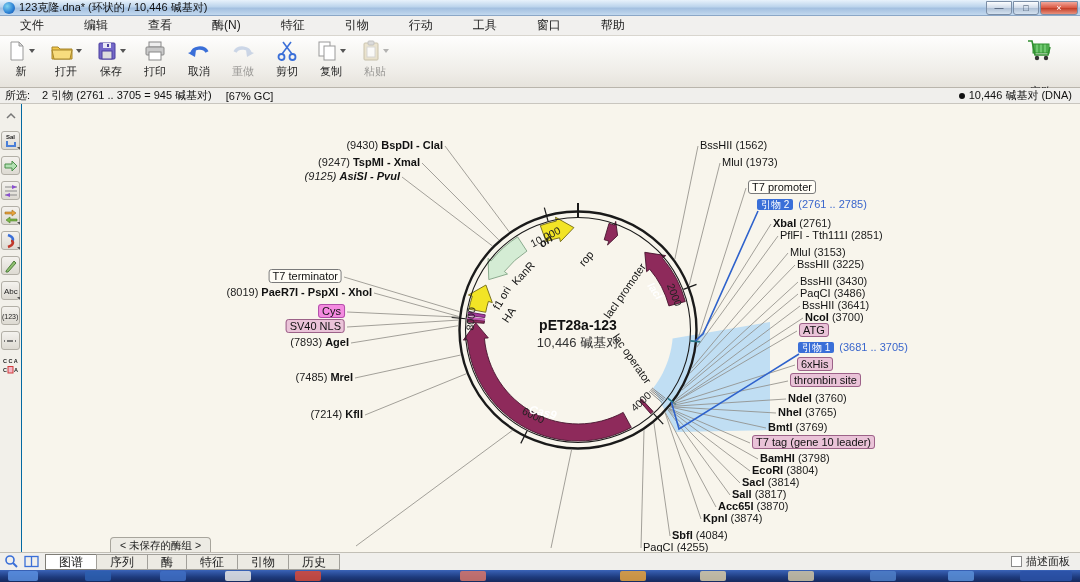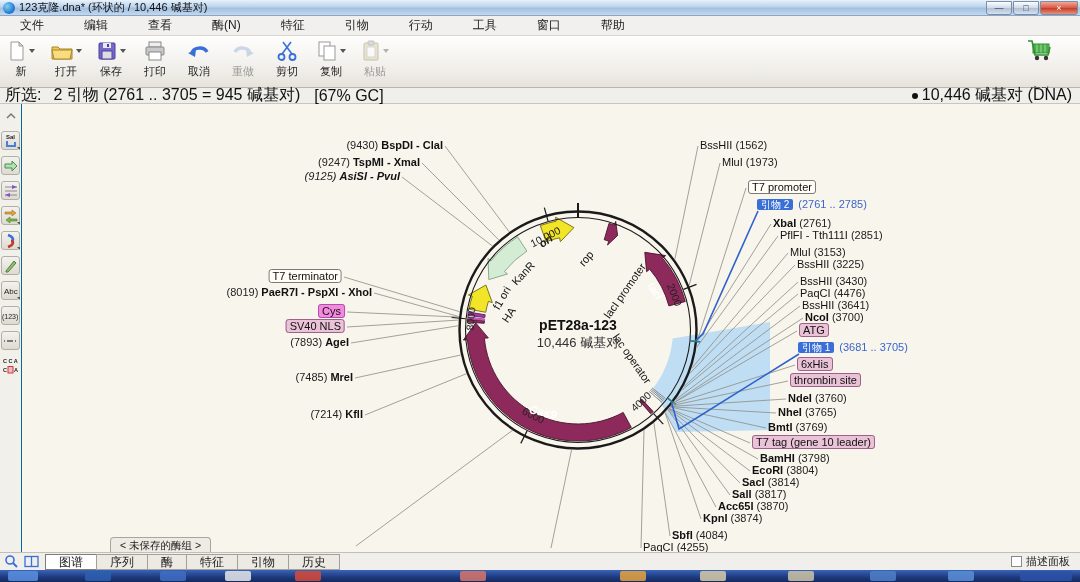--- a/index.html
+++ b/index.html
@@ -28,21 +28,21 @@
     display:flex;align-items:flex-start;padding:3px 6px 0 6px;}
   .tbtn{display:flex;flex-direction:column;align-items:center;margin-right:14px;min-width:30px;}
   .tbtn .ic{height:24px;display:flex;align-items:center;}
   .tbtn .lb{font-size:11px;color:#222;margin-top:1px;white-space:nowrap;}
   .tbtn.disabled{opacity:.42;}
   .ddw{width:0;height:0;border-left:3px solid transparent;border-right:3px solid transparent;
        border-top:4px solid #555;margin-left:2px;align-self:center;}
   .tb-right{margin-left:auto;margin-right:18px;gap:20px;}
   
   .statusbar{position:absolute;left:0;top:88px;width:100%;height:16px;background:#f0efec;
-    border-bottom:1px solid #c9c6bf;font-size:16px;color:#111;display:flex;align-items:center;}
+    border-bottom:1px solid #c9c6bf;font-size:11px;color:#111;display:flex;align-items:center;}
   .statusbar .pfx{margin-left:5px;}
   .statusbar .sel{margin-left:12px;}
   .statusbar .gc{margin-left:14px;}
   .sb-right{margin-left:auto;margin-right:8px;display:flex;align-items:center;}
   .donut{width:5px;height:5px;border:3px solid #111;border-radius:50%;margin-right:4px;}
   
   .main{position:absolute;left:0;top:104px;width:1080px;height:448px;background:#f8f5ec;overflow:hidden;}
   #mapsvg{position:absolute;left:0;top:0;}
   #labels{position:absolute;left:0;top:0;width:100%;height:100%;}
   .co{position:absolute;white-space:nowrap;font-size:11px;color:#111;}
@@ -327,21 +327,21 @@
         <div class="co leftco" style="left: 353px; top: 274px;"><span class="pos">(7485) </span><b>MreI</b></div>
         <div class="co leftco" style="left: 363px; top: 311px;"><span class="pos">(7214) </span><b>KflI</b></div>
         <div class="co rightco" style="left: 700px; top: 42px;"><span>BssHII</span><span class="pos"> (1562)</span></div>
         <div class="co rightco" style="left: 722px; top: 59px;"><span>MluI</span><span class="pos"> (1973)</span></div>
         <div class="co rightco" style="left: 748px; top: 84px;"><span class="fbox ">T7 promoter</span></div>
         <div class="co rightco" style="left: 773px; top: 120px;"><b>XbaI</b><span class="pos"> (2761)</span></div>
         <div class="co rightco" style="left: 780px; top: 132px;"><span>PflFI - Tth111I</span><span class="pos"> (2851)</span></div>
         <div class="co rightco" style="left: 790px; top: 149px;"><span>MluI</span><span class="pos"> (3153)</span></div>
         <div class="co rightco" style="left: 797px; top: 161px;"><span>BssHII</span><span class="pos"> (3225)</span></div>
         <div class="co rightco" style="left: 800px; top: 178px;"><span>BssHII</span><span class="pos"> (3430)</span></div>
-        <div class="co rightco" style="left: 800px; top: 190px;"><span>PaqCI</span><span class="pos"> (4476)</span></div>
+        <div class="co rightco" style="left: 800px; top: 190px;"><span>PaqCI</span><span class="pos"> (3486)</span></div>
         <div class="co rightco" style="left: 802px; top: 202px;"><span>BssHII</span><span class="pos"> (3641)</span></div>
         <div class="co rightco" style="left: 805px; top: 214px;"><b>NcoI</b><span class="pos"> (3700)</span></div>
         <div class="co rightco" style="left: 799px; top: 227px;"><span class="fbox pink">ATG</span></div>
         <div class="co rightco" style="left: 797px; top: 261px;"><span class="fbox pink">6xHis</span></div>
         <div class="co rightco" style="left: 790px; top: 277px;"><span class="fbox pink">thrombin site</span></div>
         <div class="co rightco" style="left: 788px; top: 295px;"><b>NdeI</b><span class="pos"> (3760)</span></div>
         <div class="co rightco" style="left: 778px; top: 309px;"><b>NheI</b><span class="pos"> (3765)</span></div>
         <div class="co rightco" style="left: 768px; top: 324px;"><b>BmtI</b><span class="pos"> (3769)</span></div>
         <div class="co rightco" style="left: 752px; top: 339px;"><span class="fbox pink">T7 tag (gene 10 leader)</span></div>
         <div class="co rightco" style="left: 760px; top: 355px;"><b>BamHI</b><span class="pos"> (3798)</span></div>

